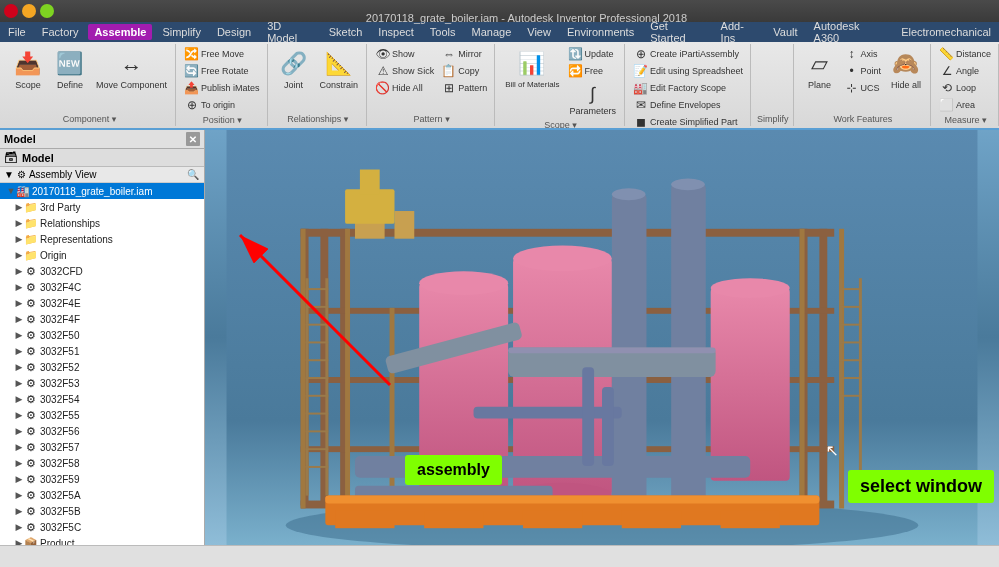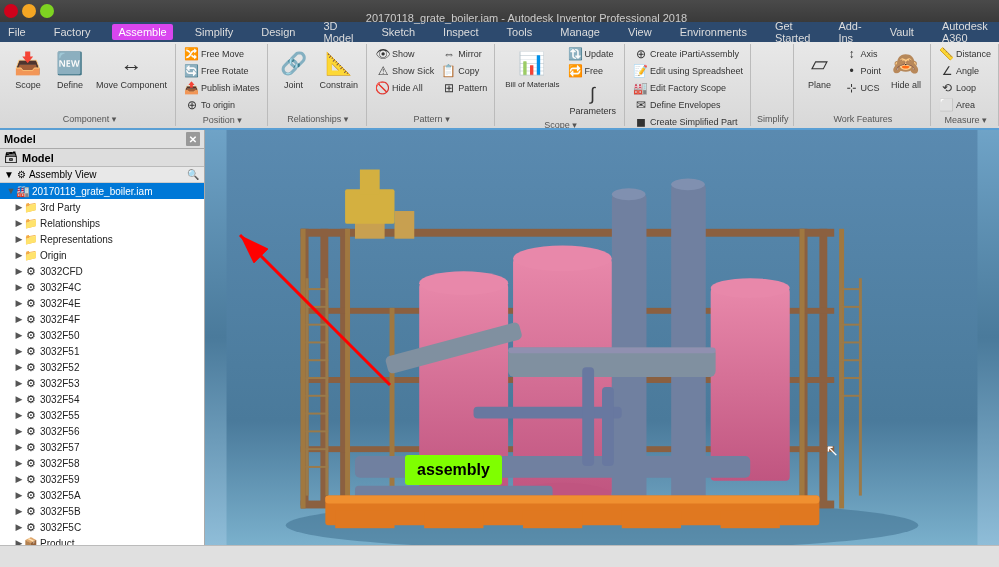--- a/index.html
+++ b/index.html
@@ -31,30 +31,30 @@
     .win-btn.maximize { background: #7ed321; }
     .win-btn.close { background: #d0021b; }
 
     
     #menu-bar {
       height: 20px;
       background: #2d4a6e;
       display: flex;
       align-items: center;
       padding: 0 2px;
-      gap: 16px;
+      gap: 4px;
     }
     .menu-item {
       color: #ddd;
       font-size: 11px;
       padding: 2px 6px;
       cursor: pointer;
       border-radius: 2px;
     }
-    .menu-item.active { background: #d946ef; color: white; }
+    .menu-item.active { background: #a21caf; color: white; font-weight: bold; }
 
     
     #ribbon {
       height: 88px;
       background: linear-gradient(to bottom, #e8e8e8, #d8d8d8);
       border-bottom: 2px solid #5a9fd4;
       display: flex;
       align-items: stretch;
       padding: 2px 4px;
       gap: 2px;
@@ -792,20 +792,23 @@
           <polygon points="0 0, 10 3.5, 0 7" fill="red"></polygon>
         </marker>
       </defs>
       <line x1="180" y1="170" x2="30" y2="20" stroke="red" stroke-width="3" marker-end="url(#arrowhead)"></line>
     </svg>
 
     <div id="label-assembly">
       <span>assembly</span>
     </div>
 
+    <div id="label-select-window">
+      <span>select window</span>
+    </div>
 
     <div style="position:absolute; bottom:85px; right:160px; color:white; font-size:16px; pointer-events:none;">↖</div>
   </div>
 </div>
 
 <div id="status-bar">
   <span></span>
 </div>
 
 </body></html>

